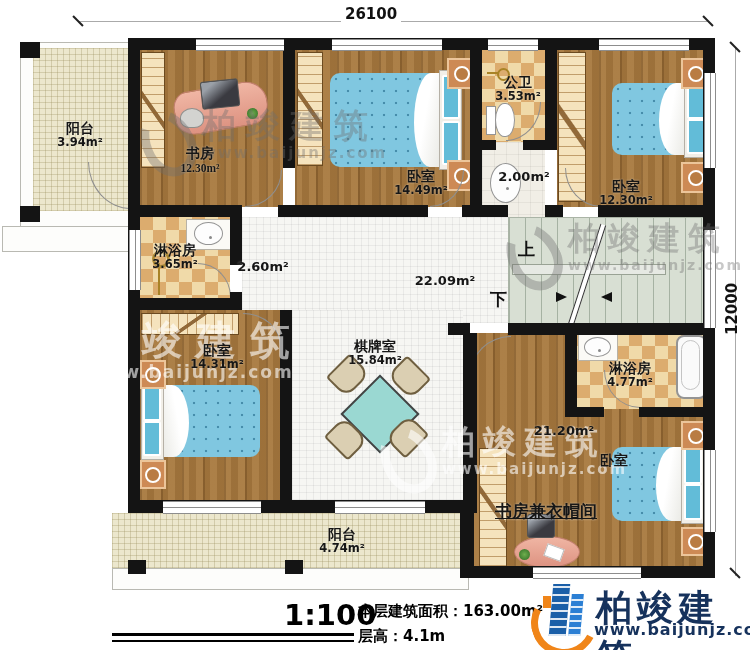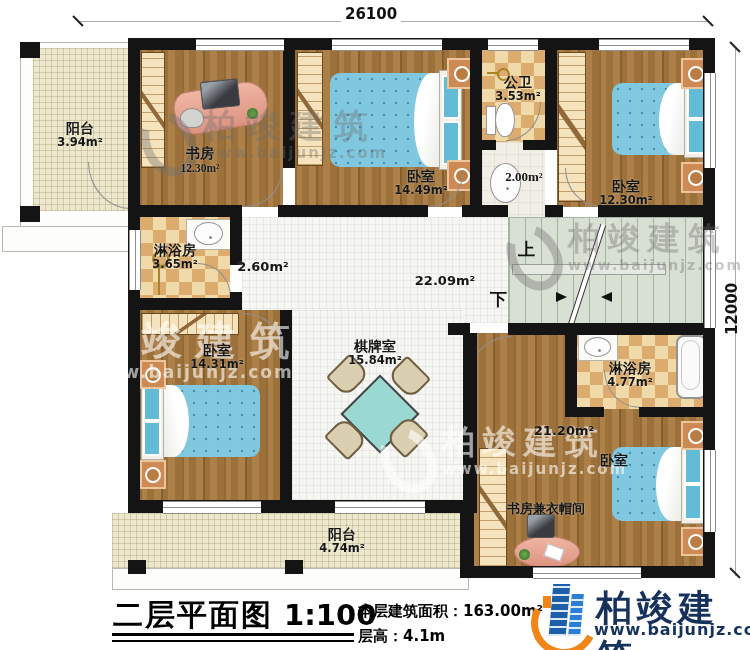--- a/index.html
+++ b/index.html
@@ -299,21 +299,21 @@
     <div class="ar">12.30m²</div>
   </div>
   <div class="abs lbl" style="left:421px;top:168px;">
     <div class="nm">卧室</div>
     <div class="ar">14.49m²</div>
   </div>
   <div class="abs lbl" style="left:518px;top:74px;">
     <div class="nm">公卫</div>
     <div class="ar">3.53m²</div>
   </div>
-  <div class="abs lbl" style="left:524px;top:170px;font-family:Liberation Serif, serif;">
+  <div class="abs lbl" style="left:524px;top:170px;">
     <div class="ar" style="font-size:13px;">2.00m²</div>
   </div>
   <div class="abs lbl" style="left:626px;top:178px;">
     <div class="nm">卧室</div>
     <div class="ar">12.30m²</div>
   </div>
   <div class="abs lbl" style="left:175px;top:242px;">
     <div class="nm">淋浴房</div>
     <div class="ar">3.65m²</div>
   </div>
@@ -335,39 +335,38 @@
     <div class="nm">淋浴房</div>
     <div class="ar">4.77m²</div>
   </div>
   <div class="abs lbl" style="left:564px;top:424px;">
     <div class="ar" style="font-size:13px;">21.20m²</div>
   </div>
   <div class="abs lbl" style="left:614px;top:452px;">
     <div class="nm">卧室</div>
   </div>
   <div class="abs lbl" style="left:546px;top:502px;">
-    <div class="nm" style="font-size:13px;">书房兼衣帽间</div>
+    <div class="nm" style="font-size:17px;text-decoration:underline;">书房兼衣帽间</div>
   </div>
   <div class="abs lbl" style="left:342px;top:526px;">
     <div class="nm">阳台</div>
     <div class="ar">4.74m²</div>
   </div>
   <div class="abs" style="left:518px;top:238px;font-size:17px;font-weight:bold;color:#111;">上</div>
   <div class="abs" style="left:490px;top:288px;font-size:17px;font-weight:bold;color:#111;">下</div>
 
   <div class="abs" style="left:78px;top:21px;width:630px;border-top:1px solid #aaa;"></div>
   <div class="abs tick" style="left:71px;top:20px;"></div>
   <div class="abs tick" style="left:701px;top:20px;"></div>
   <div class="abs dim" style="left:341px;top:5px;background:#fff;padding:0 4px;">26100</div>
   <div class="abs" style="left:735px;top:48px;height:528px;border-left:1px solid #aaa;"></div>
   <div class="abs tick" style="left:728px;top:46px;"></div>
   <div class="abs tick" style="left:728px;top:572px;"></div>
   <div class="abs dim" style="left:702px;top:300px;width:60px;text-align:center;transform:rotate(-90deg);background:transparent;">12000</div>
 
-  <div class="abs footer-title" style="left:113px;top:595px;">二层平面图</div>
   <div class="abs footer-scale" style="left:284px;top:598px;">1:100</div>
   <div class="abs" style="left:112px;top:633px;width:242px;height:3px;background:#000;"></div>
   <div class="abs" style="left:112px;top:640px;width:242px;height:1.5px;background:#000;"></div>
   <div class="abs footer-small" style="left:358px;top:602px;">本层建筑面积：163.00m²</div>
   <div class="abs footer-small" style="left:358px;top:627px;">层高：4.1m</div>
 
   <div class="abs" style="left:533px;top:580px;width:58px;height:66px;">
     <div class="l-tower" style="left:-2px;top:10px;width:52px;height:52px;border:7px solid transparent;border-left-color:#f08519;border-bottom-color:#f08519;border-radius:50%;transform:rotate(-18deg);"></div>
     <div class="l-tower" style="left:18px;top:4px;width:17px;height:52px;background:#1a5fa8;transform:skewX(-5deg);background-image:repeating-linear-gradient(0deg,rgba(255,255,255,.85) 0 2px,transparent 2px 8px);"></div>
     <div class="l-tower" style="left:37px;top:14px;width:12px;height:42px;background:#2b7fd4;transform:skewX(-5deg);background-image:repeating-linear-gradient(0deg,rgba(255,255,255,.85) 0 2px,transparent 2px 7px);"></div>

